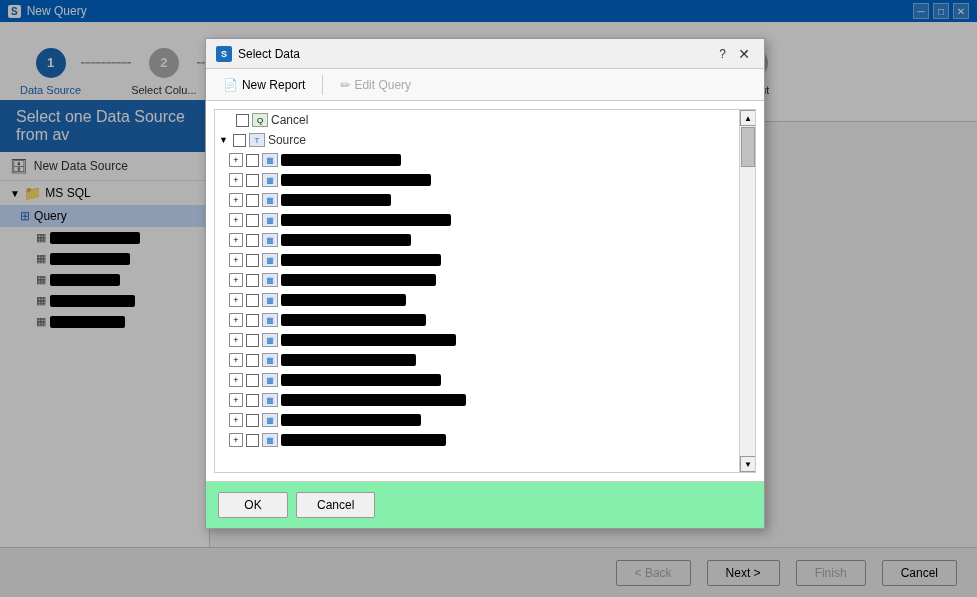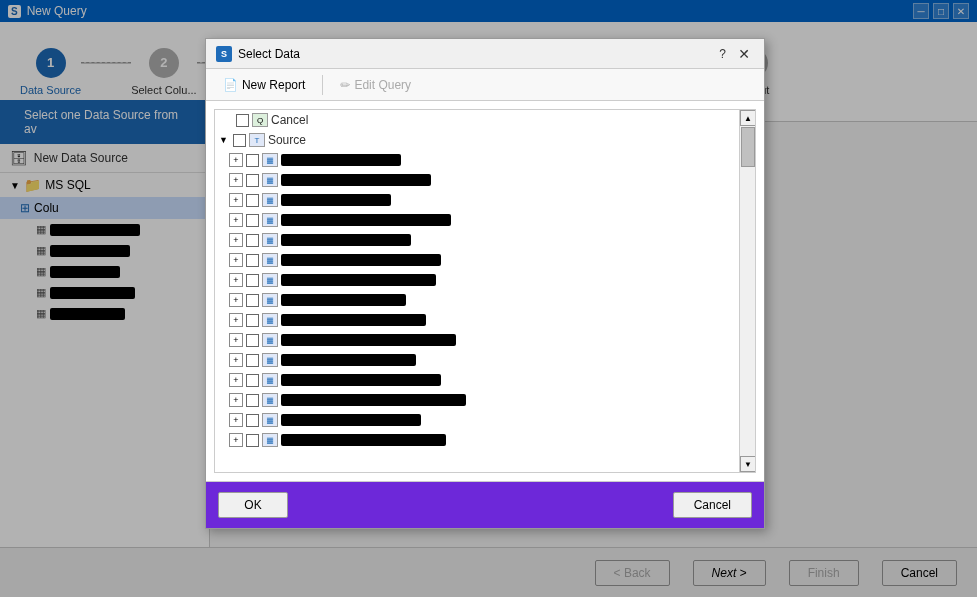--- a/index.html
+++ b/index.html
@@ -89,22 +89,22 @@
       width: 210px;
       bottom: 50px;
       background: white;
       border-right: 1px solid #ccc;
       overflow-y: auto;
     }
 
     .left-panel-header {
       background: #1e6bb8;
       color: white;
-      padding: 8px 24px;
-      font-size: 12px;
+      padding: 8px 16px;
+      font-size: 16px;
       font-weight: 500;
     }
 
     .new-datasource-btn {
       display: flex;
       align-items: center;
       gap: 6px;
       padding: 6px 10px;
       cursor: pointer;
       border-bottom: 1px solid #e0e0e0;
@@ -142,21 +142,21 @@
       bottom: 0;
       left: 0;
       right: 0;
       height: 50px;
       background: #f0f0f0;
       border-top: 1px solid #ccc;
       display: flex;
       align-items: center;
       justify-content: flex-end;
       padding: 8px 20px;
-      gap: 23px;
+      gap: 16px;
     }
 
     .btn {
       padding: 5px 18px;
       border: 1px solid #999;
       background: #f0f0f0;
       cursor: pointer;
       font-size: 12px;
       border-radius: 2px;
     }
@@ -166,21 +166,20 @@
       cursor: default;
     }
 
     .btn-primary {
       padding: 5px 18px;
       border: 1px solid #999;
       background: #f0f0f0;
       cursor: pointer;
       font-size: 12px;
       border-radius: 2px;
-      font-style: italic;
     }
 
     
     .modal-overlay {
       position: absolute;
       top: 0; left: 0; right: 0; bottom: 0;
       background: rgba(0,0,0,0.3);
       z-index: 100;
     }
 
@@ -395,23 +394,23 @@
       justify-content: center;
       font-size: 8px;
       cursor: pointer;
     }
 
     
     .modal-footer {
       border-top: 1px solid #ccc;
       padding: 10px 12px;
       display: flex;
-      justify-content: space-between;
+      justify-content: flex-start;
       gap: 8px;
-      background: #6d28d9;
+      background: #86efac;
     }
 
     .modal-btn {
       padding: 5px 20px;
       border: 1px solid #999;
       background: #f0f0f0;
       cursor: pointer;
       font-size: 12px;
       border-radius: 2px;
       min-width: 70px;
@@ -526,21 +525,21 @@
     </div>
 
     <div class="tree-item">
       <span style="font-size:10px;">▼</span>
       <span class="folder-icon">📁</span>
       <span>MS SQL</span>
     </div>
 
     <div class="tree-item tree-item-indent1 selected">
       <span class="db-icon">⊞</span>
-      <span>Colu</span>
+      <span>Query</span>
     </div>
 
     <div class="tree-item tree-item-indent2">
       <span class="table-icon">▦</span>
       <span class="redacted" style="width:90px;"></span>
     </div>
     <div class="tree-item tree-item-indent2">
       <span class="table-icon">▦</span>
       <span class="redacted" style="width:80px;"></span>
     </div>

